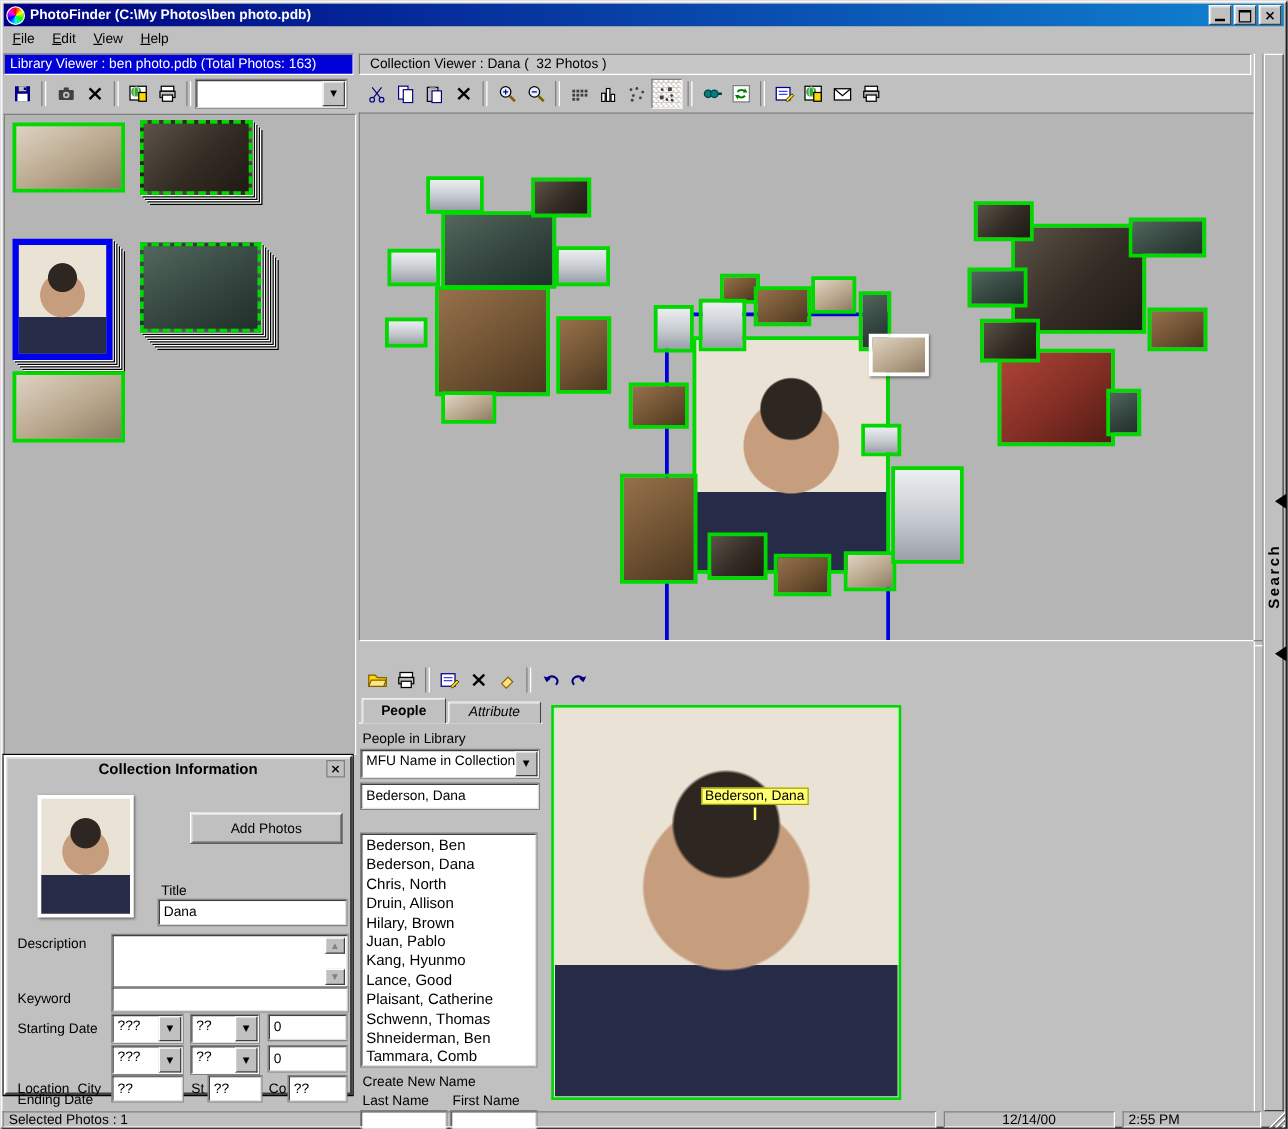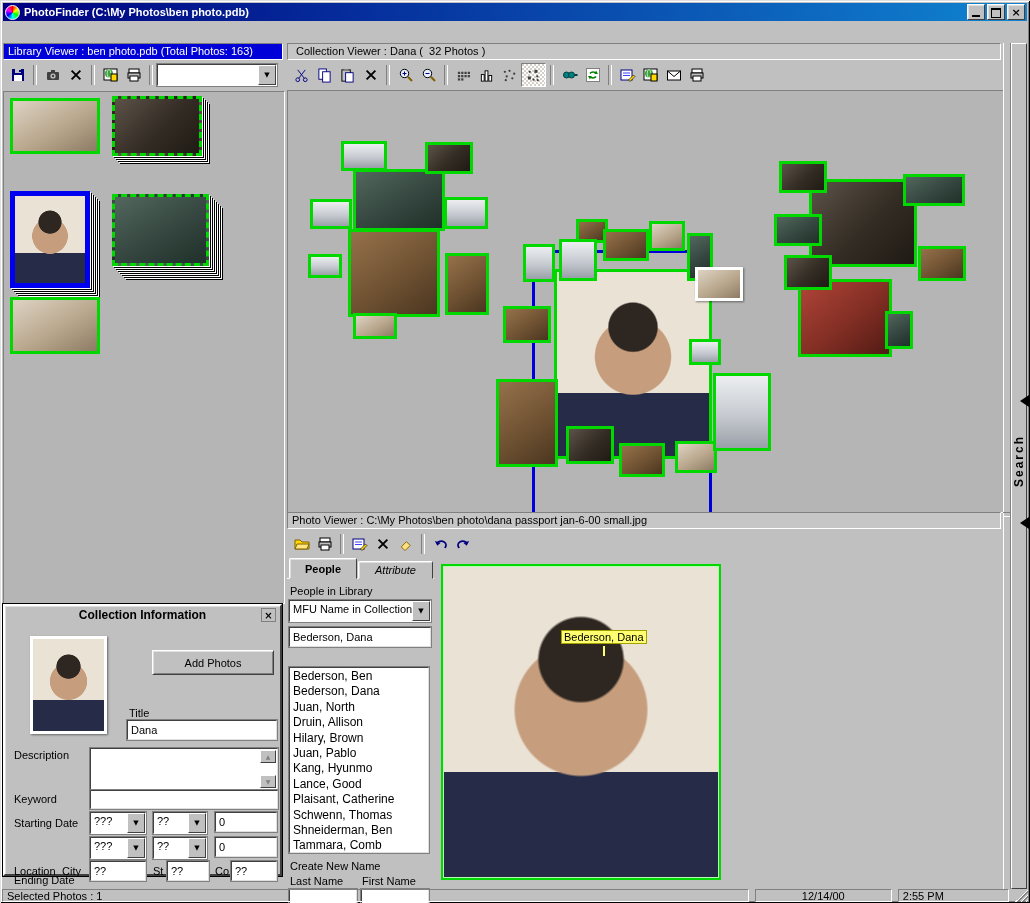--- a/index.html
+++ b/index.html
@@ -126,20 +126,26 @@
         <div class="glyph-min"></div>
       </div>
     <div class="tb-btn">
         <div class="glyph-max"></div>
       </div>
     <div class="tb-btn">
         <div class="glyph-x">×</div>
       </div>
   </div>
 
+  <div id="menubar" class="abs">
+      <span class="menu-item">File</span>
+      <span class="menu-item">Edit</span>
+      <span class="menu-item">View</span>
+      <span class="menu-item">Help</span>
+    </div>
 
   <div id="lib-hdr" class="abs pane-hdr sunken">Library Viewer : ben photo.pdb (Total Photos: 163)</div>
   <div id="coll-hdr" class="abs pane-hdr sunken">Collection Viewer : Dana (  32 Photos )</div>
 
   <div id="lib-toolbar" class="abs toolbar">
     <div class="tbtn">
         <svg width="16" height="16" viewBox="0 0 16 16">
           <rect x="2" y="2" width="12" height="12" fill="#000080"></rect>
           <rect x="5" y="2" width="6" height="4" fill="#c0c0c0"></rect>
           <rect x="9" y="3" width="2" height="2" fill="#000080"></rect>
@@ -360,21 +366,20 @@
       <div class="photo-thumb tone0" style="left: 521px; top: 88px; width: 108px; height: 88px; border: 3px solid rgb(0, 216, 0);"></div>
       <div class="photo-thumb tone4" style="left: 510px; top: 188px; width: 94px; height: 78px; border: 3px solid rgb(0, 216, 0);"></div>
       <div class="photo-thumb tone0" style="left: 491px; top: 70px; width: 48px; height: 32px; border: 3px solid rgb(0, 216, 0);"></div>
       <div class="photo-thumb tone5" style="left: 615px; top: 83px; width: 62px; height: 32px; border: 3px solid rgb(0, 216, 0);"></div>
       <div class="photo-thumb tone5" style="left: 486px; top: 123px; width: 48px; height: 32px; border: 3px solid rgb(0, 216, 0);"></div>
       <div class="photo-thumb tone3" style="left: 630px; top: 155px; width: 48px; height: 35px; border: 3px solid rgb(0, 216, 0);"></div>
       <div class="photo-thumb tone0" style="left: 496px; top: 164px; width: 48px; height: 35px; border: 3px solid rgb(0, 216, 0);"></div>
       <div class="photo-thumb tone5" style="left: 597px; top: 220px; width: 28px; height: 38px; border: 3px solid rgb(0, 216, 0);"></div>
     </div>
 
-  <div id="pv-hdr" class="abs pane-hdr sunken">Photo Viewer : C:\My Photos\ben photo\dana passport jan-6-00 small.jpg</div>
   <div id="pv-toolbar" class="abs toolbar">
     <div class="tbtn">
         <svg width="16" height="16" viewBox="0 0 16 16">
           <path d="M1 4 H6 L8 6 H15 V13 H1 Z" fill="#ffd800" stroke="#806000"></path>
           <path d="M1 13 L3 8 H15 L13 13 Z" fill="#ffe680" stroke="#806000"></path>
         </svg>
       </div>
     <div class="tbtn">
         <svg width="16" height="16" viewBox="0 0 16 16">
           <rect x="3" y="2" width="10" height="4" fill="#fff" stroke="#000"></rect>
@@ -425,21 +430,21 @@
       <div class="combo" style="position:absolute;left:2px;top:21px;width:140px;">
         <div class="cval">MFU Name in Collection</div>
         <div class="carrow">▼</div>
       </div>
       <div class="ci-field" style="left:2px;top:48px;width:140px;height:18px;">
         <input value="Bederson, Dana" style="">
       </div>
       <div id="people-list">
           <div class="plist-row">Bederson, Ben</div>
           <div class="plist-row">Bederson, Dana</div>
-          <div class="plist-row">Juan, North</div>
+          <div class="plist-row">Chris, North</div>
           <div class="plist-row">Druin, Allison</div>
           <div class="plist-row">Hilary, Brown</div>
           <div class="plist-row">Juan, Pablo</div>
           <div class="plist-row">Kang, Hyunmo</div>
           <div class="plist-row">Lance, Good</div>
           <div class="plist-row">Plaisant, Catherine</div>
           <div class="plist-row">Schwenn, Thomas</div>
           <div class="plist-row">Shneiderman, Ben</div>
           <div class="plist-row">Tammara, Comb</div>
         </div>

